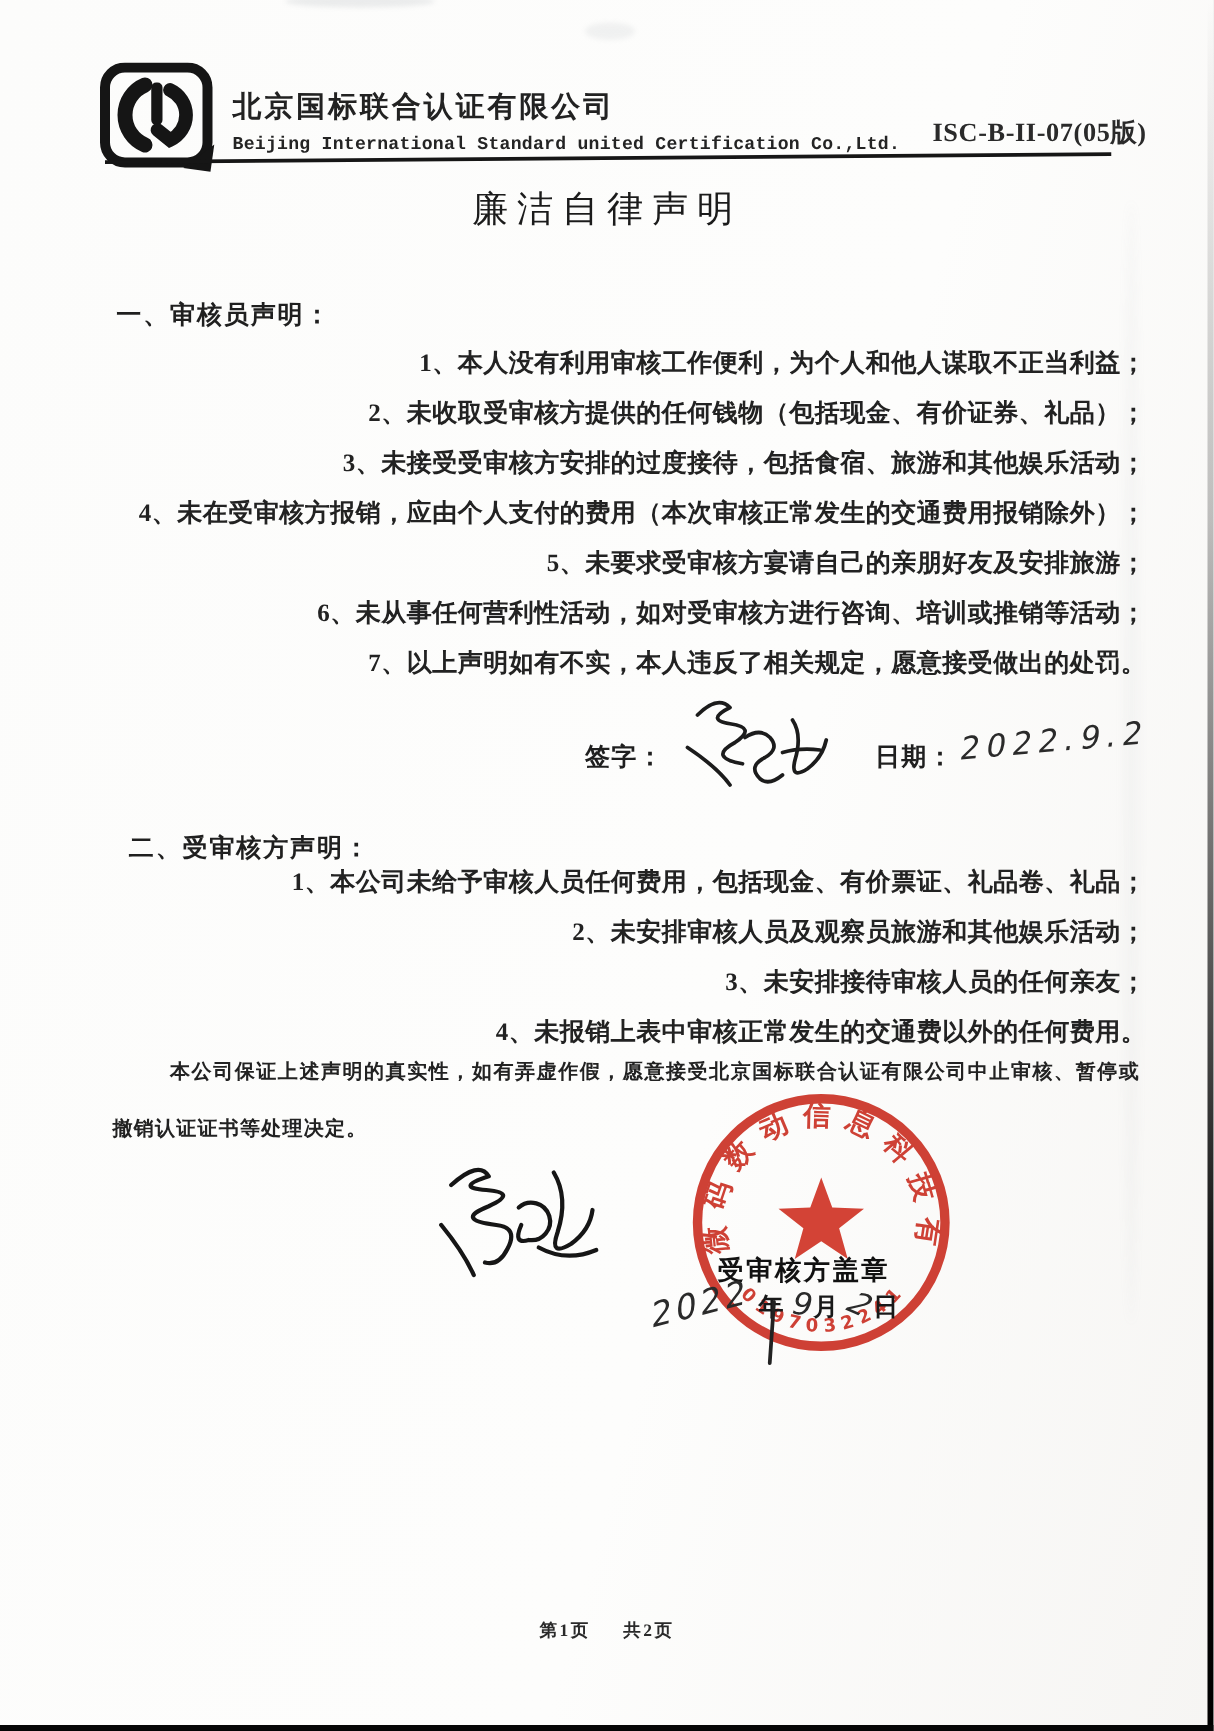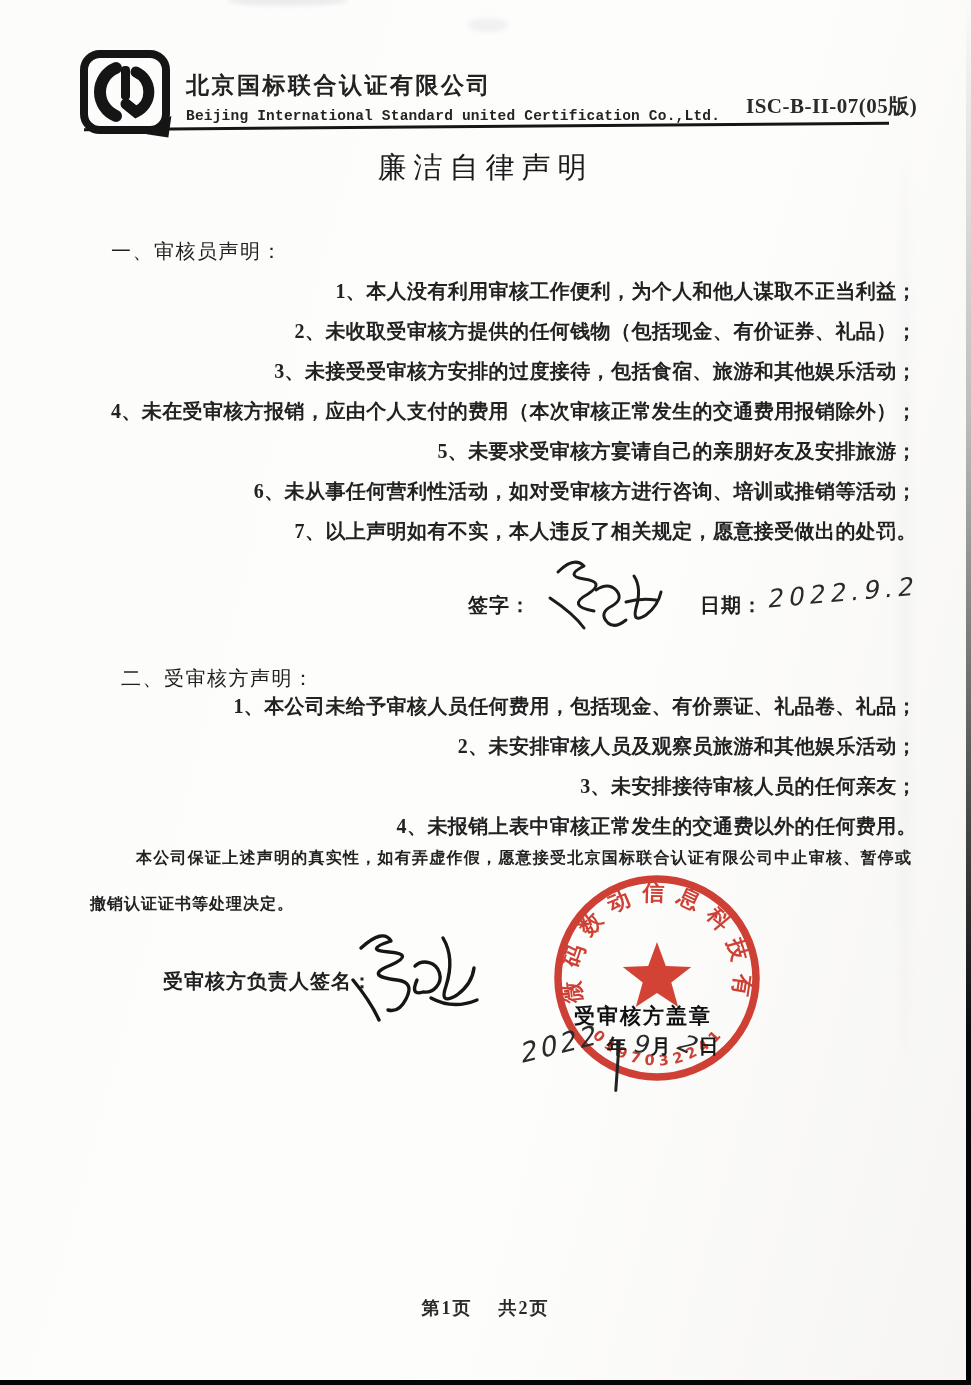--- a/index.html
+++ b/index.html
@@ -30,21 +30,21 @@
   .co-en { margin-top:7px; font-family:"Liberation Mono","DejaVu Sans Mono",monospace;
            font-size:14.5px; font-weight:bold; letter-spacing:.2px; color:#242424; }
   .doc-code { position:absolute; left:668px; top:44px; font-size:21px; font-weight:bold;
               letter-spacing:.5px; color:#2a2a2a; white-space:nowrap; }
   .rule { position:absolute; left:6px; top:77px; width:805px; height:3px; background:#161616;
           transform:rotate(-0.45deg); }
 
   .title { position:absolute; left:0; top:148px; width:971px; text-align:center;
            font-size:29px; font-weight:normal; letter-spacing:7px; color:#1b1b1b; }
 
-  .sec-head { position:absolute; font-size:20px; font-weight:normal; letter-spacing:1.5px; white-space:nowrap;margin-left:18px; }
+  .sec-head { position:absolute; font-size:20px; font-weight:bold; letter-spacing:1.5px; white-space:nowrap; }
   .sec1-head { left:93px; top:238px; }
   .sec2-head { left:103px; top:665px; }
 
   .items { position:absolute; left:92px; width:825px;text-align:right; }
   .items1 { top:280px; }
   .items2 { top:695px; }
   .items p { margin:0 0 17.5px 0; font-size:20px; line-height:22.5px; font-weight:600;
              letter-spacing:.4px; white-space:nowrap; color:#222; }
 
   .sign-row1 { position:absolute; left:468px; top:560px; width:440px; height:90px; }
@@ -71,21 +71,21 @@
   .stamp-date { position:absolute; left:8px; top:156px; width:280px; white-space:nowrap; }
   .stamp-date .printed { font-size:20px; font-weight:bold; color:#181818; letter-spacing:2px; }
   .hw-year { display:inline-block; font-size:27px; letter-spacing:3px;
              transform:rotate(-14deg) skewX(-16deg); margin-right:6px; }
   .hw-month { display:inline-block; font-size:25px; transform:rotate(10deg) skewX(-8deg); margin:0 1px; }
   .hw-day { display:inline-block; font-size:25px; transform:rotate(24deg) skewX(-20deg); margin:0 3px; }
   .pen-stroke { position:absolute; left:104px; top:168px; width:2.5px; height:52px;
                 background:#222; transform:rotate(4deg); border-radius:2px; }
 
   .footer { position:absolute; left:0; top:1296px; width:971px; text-align:center;
-            font-size:18px; font-weight:bold; letter-spacing:2px; color:#2a2a2a; }
+            font-size:14px; font-weight:bold; letter-spacing:2px; color:#2a2a2a; }
   .gap { display:inline-block; width:26px; }
 </style>
 </head>
 <body>
 
 <div class="page">
 
   <div class="edge-right"></div>
   <div class="edge-bottom"></div>
   <div class="smudge sm1"></div>
@@ -144,21 +144,20 @@
   <div class="items items2">
     <p>1、本公司未给予审核人员任何费用，包括现金、有价票证、礼品卷、礼品；</p>
     <p>2、未安排审核人员及观察员旅游和其他娱乐活动；</p>
     <p>3、未安排接待审核人员的任何亲友；</p>
     <p>4、未报销上表中审核正常发生的交通费以外的任何费用。</p>
   </div>
 
   <div class="pledge">本公司保证上述声明的真实性，如有弄虚作假，愿意接受北京国标联合认证有限公司中止审核、暂停或撤销认证证书等处理决定。</div>
 
   <div class="sign-row2">
-    <span class="sign-label lbl-fuzeren">受审核方负责人签名：</span>
     <span class="sig2">
       <svg width="160" height="120" viewBox="0 0 160 120">
         <g fill="none" stroke="#161616" stroke-width="3.4" stroke-linecap="round" stroke-linejoin="round">
           <path d="M30,28 q22,-20 30,-7 q-28,9 -2,11 q26,2 2,13 q-28,11 6,15 q18,2 9,19 q-7,14 -18,11"></path>
           <path d="M22,60 q18,22 26,40"></path>
           <path d="M84,46 a15,15 0 1 1 8,26 q-13,4 -6,-12"></path>
           <path d="M112,18 q12,20 3,48 q-7,20 11,9 q15,-11 17,-27"></path>
           <path d="M100,78 q22,12 46,2"></path>
         </g>
       </svg>

